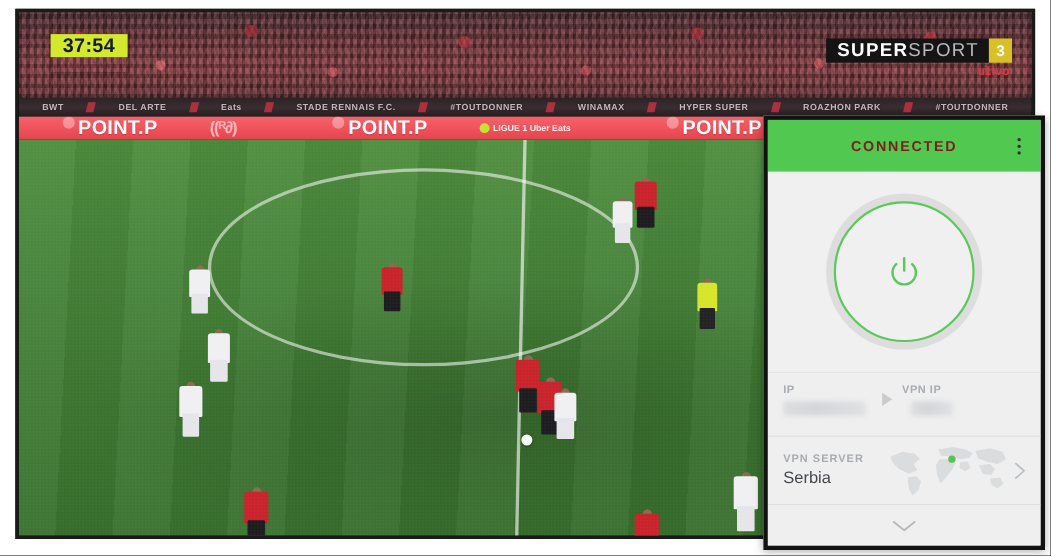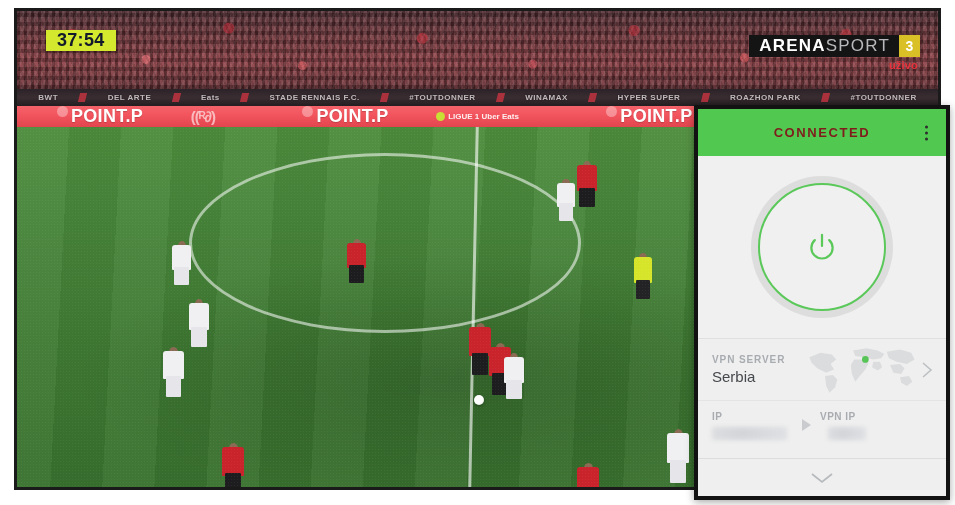--- a/index.html
+++ b/index.html
@@ -196,23 +196,23 @@
     width: 10px; height: 10px;
     border-radius: 50%;
     background: radial-gradient(circle at 35% 30%, #ffffff 0 55%, #d8d8d8 100%);
     box-shadow: 0 1px 3px rgba(0,0,0,.35);
   }
 
   
   #scoreboard {
     position: absolute;
     left: 29px; top: 20px;
-    height: 20px;
-    display: flex;
-    align-items: flex-end;
+    height: 34px;
+    display: flex;
+    align-items: flex-start;
     z-index: 6;
     font-family: "Liberation Sans", sans-serif;
     box-shadow: 0 1px 4px rgba(0,0,0,.4);
   }
   #match-clock {
     background: #d4e82e;
     color: #121a2c;
     font-size: 18px;
     font-weight: 800;
     letter-spacing: .3px;
@@ -597,21 +597,21 @@
     <div id="ball" style="left:457px;top:268px;"></div>
   </div>
 
   <div id="scoreboard">
     <div id="match-clock">37:54</div>
   </div>
 
   <div id="broadcaster-logo">
     <div id="broadcaster-row">
       <div id="arena-wordmark">
-        <span class="part-a">ARENA</span>
+        <span class="part-a">SUPER</span>
         <span class="part-b">SPORT</span>
       </div>
       <div id="channel-number">3</div>
     </div>
     <div id="live-tag">uživo</div>
   </div>
 </div>
 
 <div id="vpn-panel">
 
@@ -623,20 +623,32 @@
         <i></i>
     </span>
   </div>
 
   <div id="vpn-power-area">
     <div id="power-button">
       <svg id="power-icon" viewBox="0 0 32 32">
         <path d="M9.2 9.5a10 10 0 1 0 13.6 0" fill="none" stroke="#5bc85a" stroke-width="2.1" stroke-linecap="round"></path>
         <line x1="16" y1="4.5" x2="16" y2="15" stroke="#5bc85a" stroke-width="2.1" stroke-linecap="round"></line>
       </svg>
+    </div>
+  </div>
+
+  <div id="vpn-ip-row">
+    <div class="ip-block">
+      <span class="ip-label">IP</span>
+      <div class="ip-redacted" id="ip-redacted-local"></div>
+    </div>
+    <div id="ip-arrow"></div>
+    <div class="ip-block">
+      <span class="ip-label">VPN IP</span>
+      <div class="ip-redacted" id="ip-redacted-vpn"></div>
     </div>
   </div>
 
   <div id="vpn-server-row">
     <div id="vpn-server-text">
       <span id="vpn-server-label">VPN SERVER</span>
       <span id="vpn-server-value">Serbia</span>
     </div>
     <div id="vpn-map">
       <svg viewBox="0 0 200 90" preserveAspectRatio="none">
@@ -653,30 +665,18 @@
         <circle cx="106" cy="26" r="6" fill="#3dbd3d"></circle>
       </svg>
     </div>
     <span id="server-chevron">
       <svg width="13" height="20" viewBox="0 0 13 20">
         <polyline points="2,3 10,10 2,17" fill="none" stroke="#bcc0c3" stroke-width="1.6"></polyline>
       </svg>
     </span>
   </div>
 
-  <div id="vpn-ip-row">
-    <div class="ip-block">
-      <span class="ip-label">IP</span>
-      <div class="ip-redacted" id="ip-redacted-local"></div>
-    </div>
-    <div id="ip-arrow"></div>
-    <div class="ip-block">
-      <span class="ip-label">VPN IP</span>
-      <div class="ip-redacted" id="ip-redacted-vpn"></div>
-    </div>
-  </div>
-
   <div id="vpn-expand-row">
     <svg width="30" height="16" viewBox="0 0 30 16">
       <polyline points="5,4 15,12 25,4" fill="none" stroke="#b6babd" stroke-width="1.7"></polyline>
     </svg>
   </div>
 </div>
 
 </body></html>

